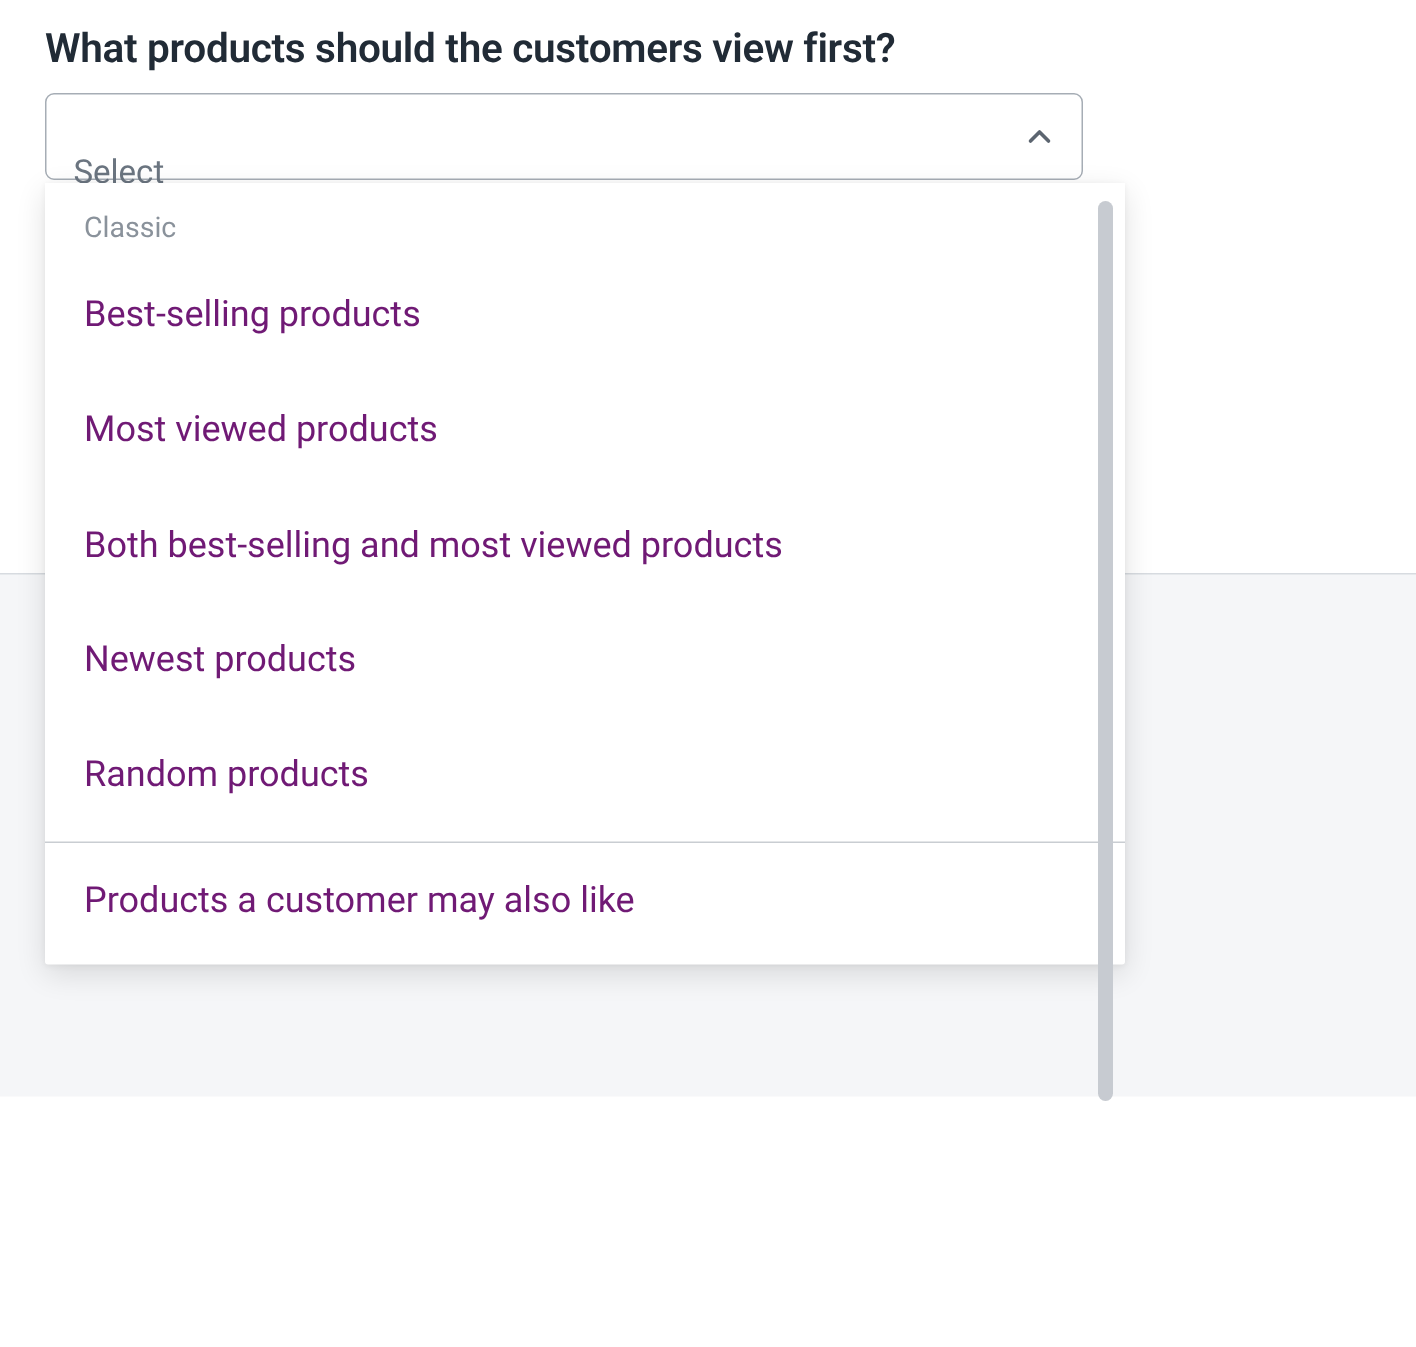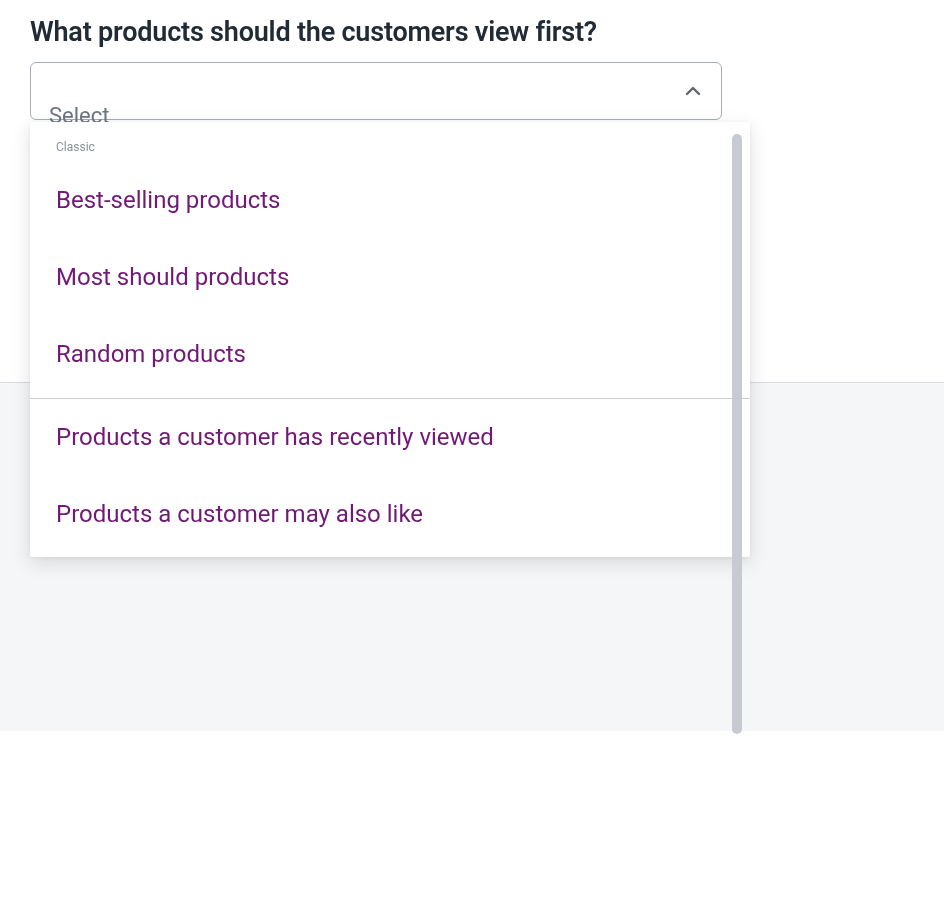--- a/index.html
+++ b/index.html
@@ -77,21 +77,21 @@
     width: 720px;
     background: #ffffff;
     border-radius: 0 0 2px 2px;
     box-shadow: 0 6px 20px rgba(0,0,0,0.12), 0 1px 4px rgba(0,0,0,0.06);
     padding-bottom: 4px;
   }
   .dropdown-inner {
     position: relative;
   }
   .group-header {
-    font-size: 12px;
+    font-size: 19px;
     color: #8a929b;
     padding: 18px 26px 8px 26px;
   }
   .option {
     font-size: 24px;
     color: #701a75;
     padding: 24px 26px;
     cursor: pointer;
     line-height: 1.2;
   }
@@ -138,27 +138,28 @@
       </span>
     </div>
   </div>
 
   <div class="dropdown">
     <div class="dropdown-inner">
 
       <div class="group-header">Classic</div>
 
       <div class="option">Best-selling products</div>
-      <div class="option">Most should products</div>
+      <div class="option">Most viewed products</div>
+      <div class="option">Both best-selling and most viewed products</div>
+      <div class="option">Newest products</div>
       <div class="option">Random products</div>
 
       <div class="divider"></div>
 
 
-      <div class="option">Products a customer has recently viewed</div>
       <div class="option">Products a customer may also like</div>
 
       <div class="scrollbar-track">
         <div class="scrollbar-thumb"></div>
       </div>
     </div>
   </div>
 </div>
 
 </body></html>

